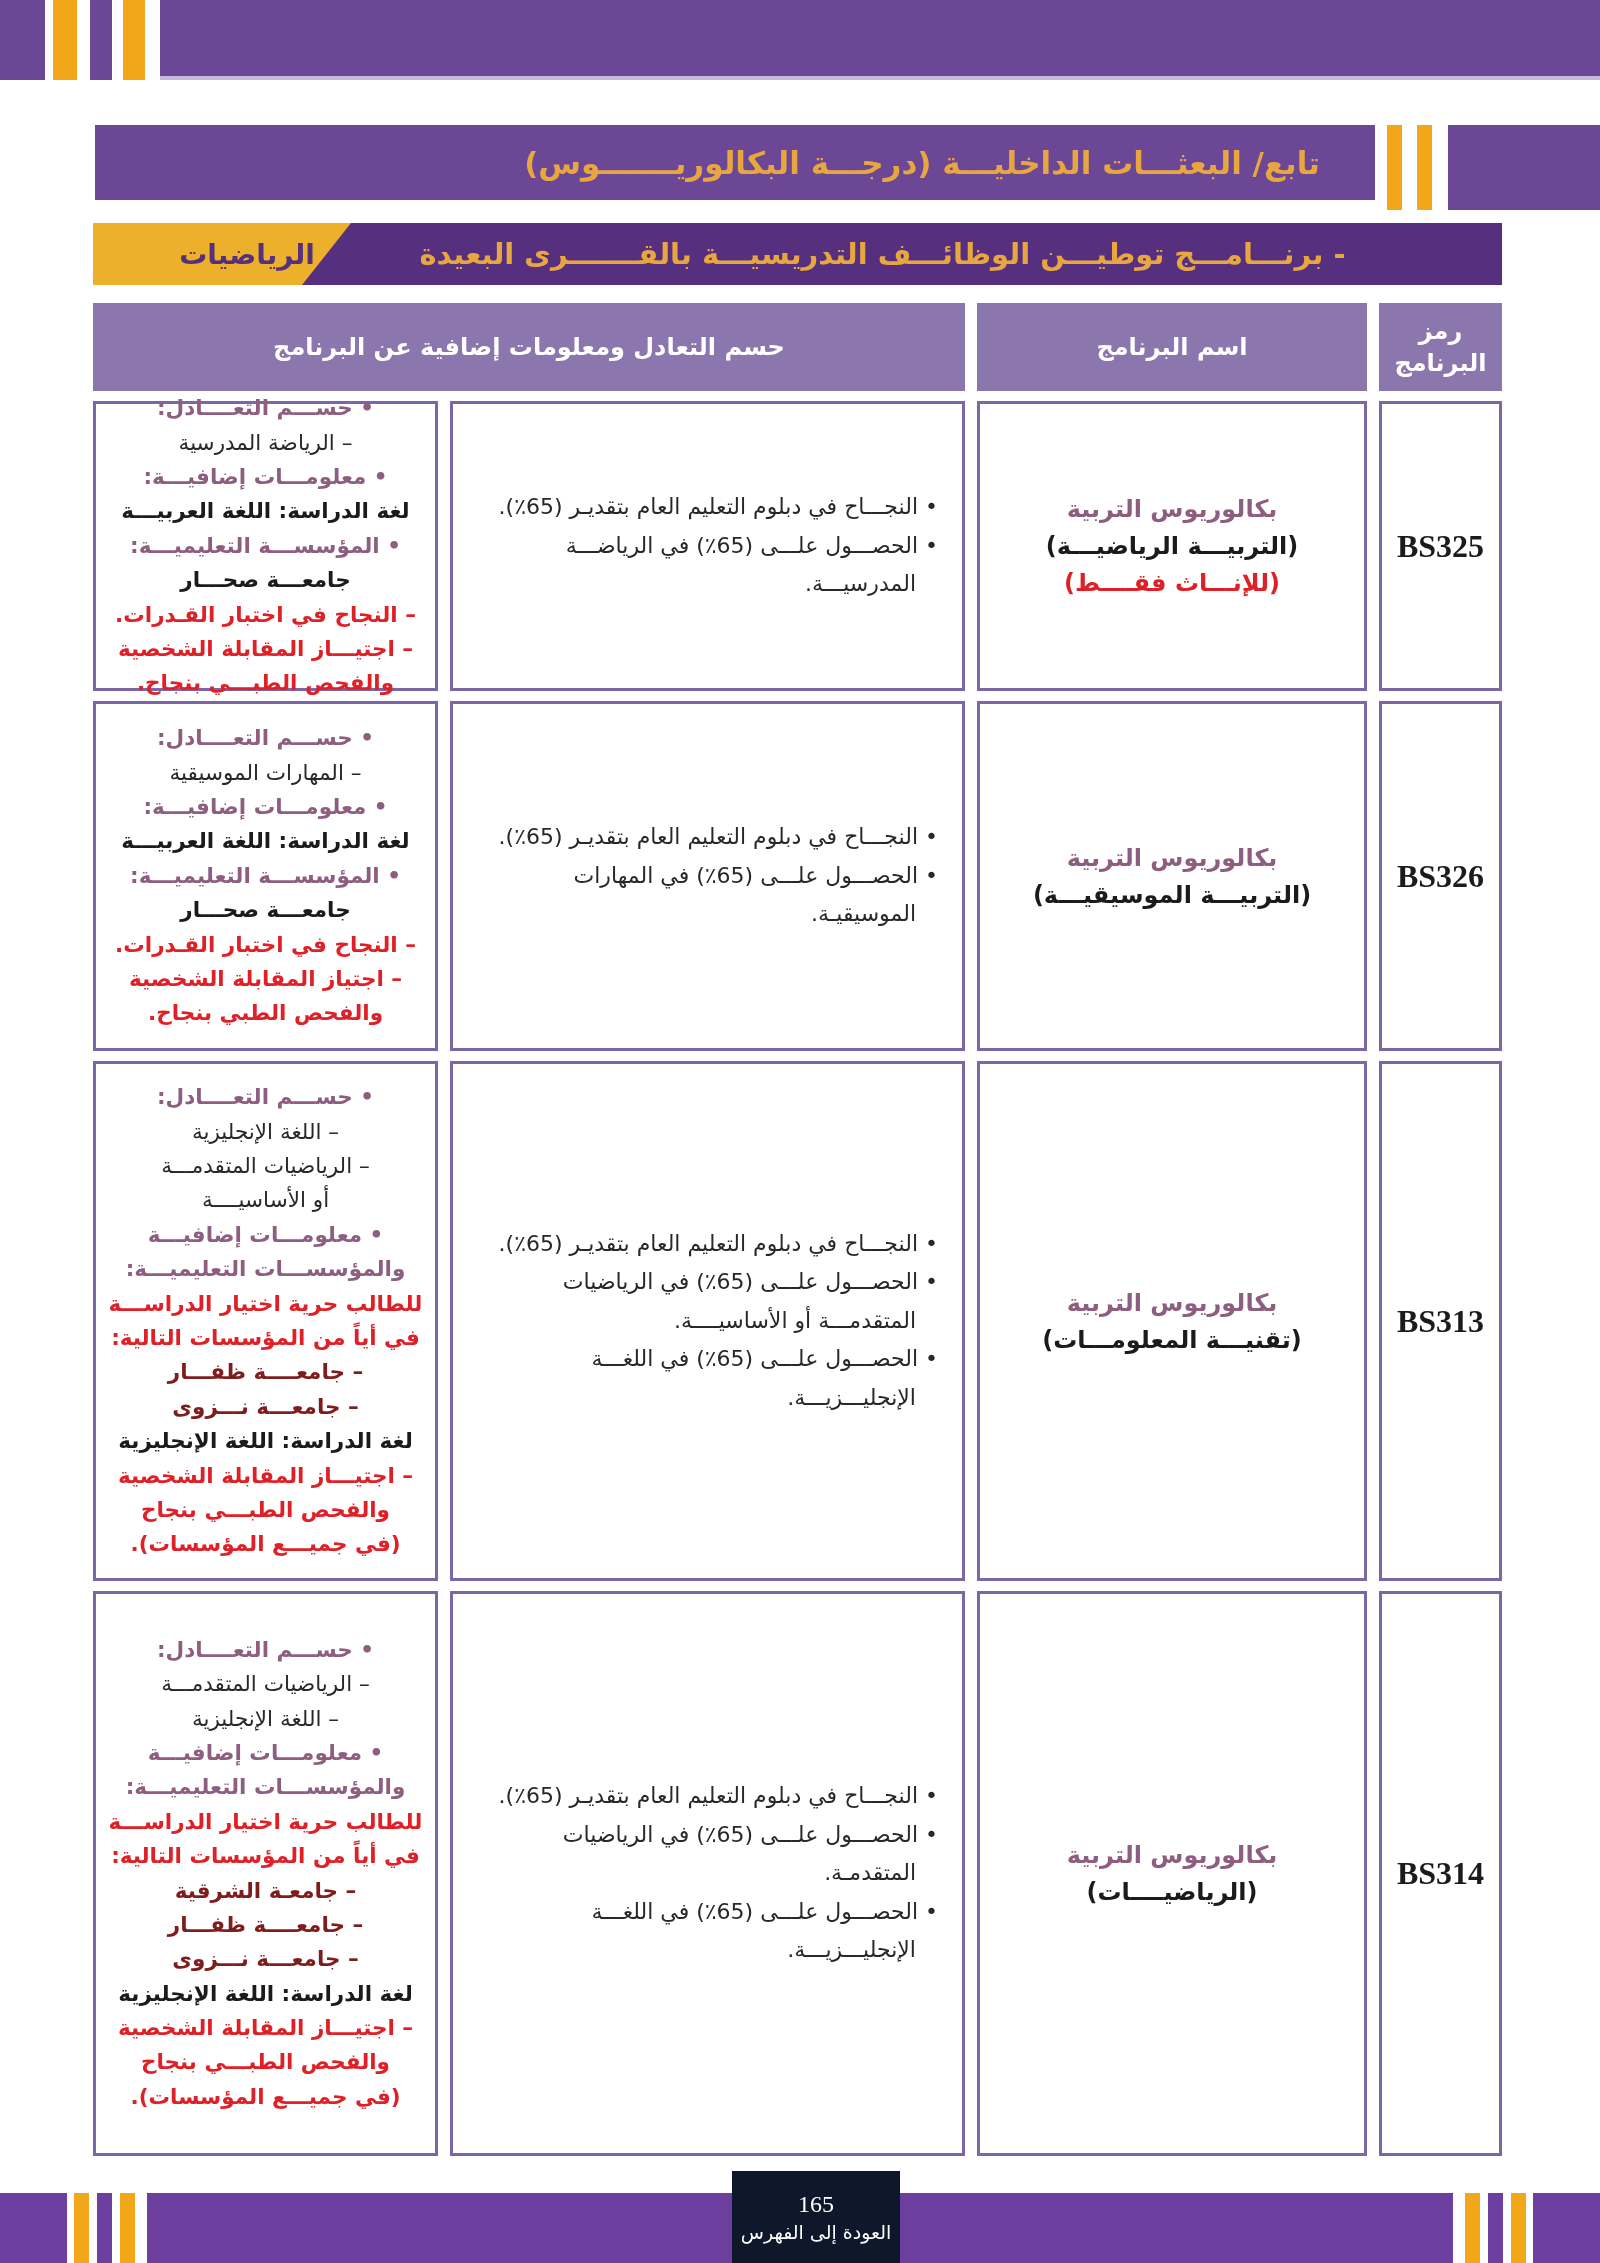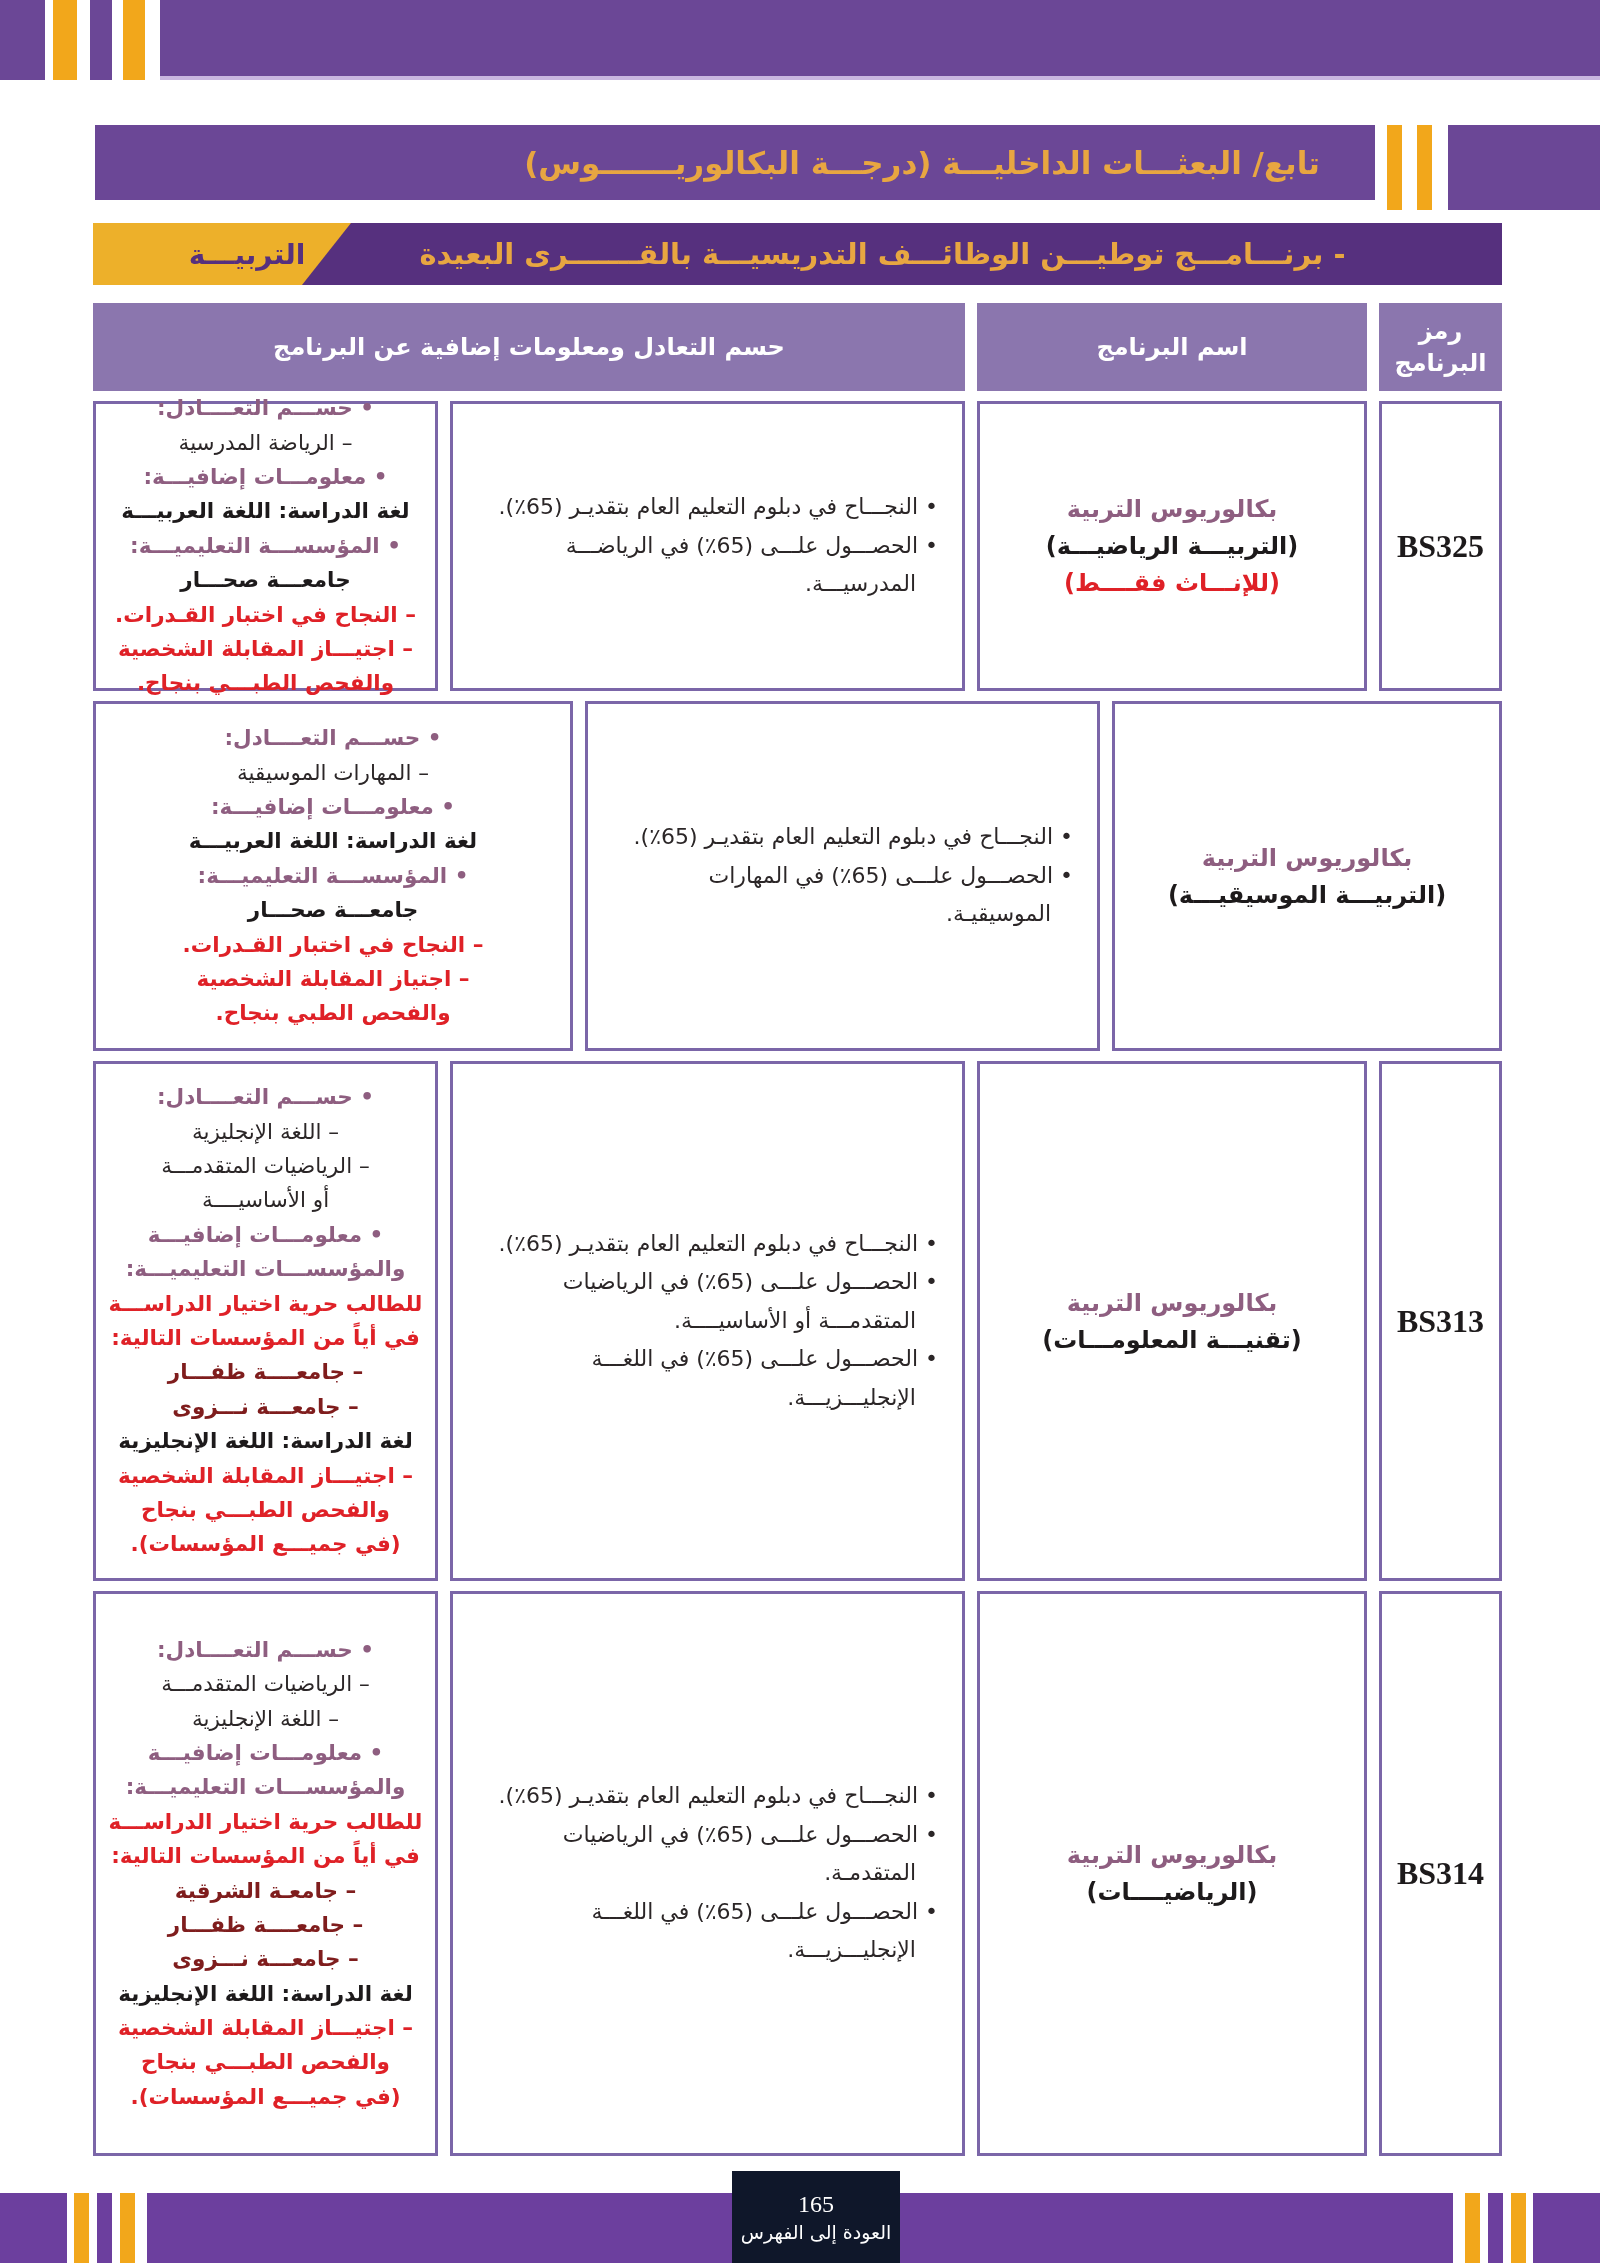--- a/index.html
+++ b/index.html
@@ -89,21 +89,21 @@
 
   <div class="band1">
     <span class="band1-title">تابع/ البعثـــات الداخليـــة (درجـــة البكالوريـــــــوس)</span>
   </div>
   <div class="seg yellow band1-y1"></div>
   <div class="seg yellow band1-y2"></div>
   <div class="seg purple band1-end"></div>
 
   <div class="band2">
     <div class="tab-box">
-      <span>التربيـــة</span>
+      <span>الرياضيات</span>
     </div>
     <span class="band2-sub">- برنـــامـــج توطيـــن الوظائـــف التدريسيـــة بالقـــــــرى البعيدة</span>
   </div>
 
   <div class="table">
     <div class="row hrow">
       <div class="th col-code">رمز البرنامج</div>
       <div class="th col-name">اسم البرنامج</div>
       <div class="th col-info">حسم التعادل ومعلومات إضافية عن البرنامج</div>
     </div>
@@ -124,20 +124,21 @@
             <div class="info-line s-black">– الرياضة المدرسية</div>
             <div class="info-line s-plum">• معلومـــات إضافيـــة:</div>
             <div class="info-line s-black-bold">لغة الدراسة: اللغة العربيـــة</div>
             <div class="info-line s-plum">• المؤسســـة التعليميـــة:</div>
             <div class="info-line s-black-bold">جامعـــة صحـــار</div>
             <div class="info-line s-red">– النجاح في اختبار القـدرات.</div>
             <div class="info-line s-red">– اجتيـــاز المقابلة الشخصية</div>
             <div class="info-line s-red">والفحص الطبـــي بنجاح.</div>
           </div>
         </div><div class="row" style="height: 350px;">
+          <div class="td td-code col-code">BS326</div>
           <div class="td td-name col-name">
             <div class="name-line s-plum">بكالوريوس التربية</div>
             <div class="name-line s-black-bold">(التربيـــة الموسيقيـــة)</div>
           </div>
           <div class="td td-min col-min">
             <div class="min-line">• النجـــاح في دبلوم التعليم العام بتقديـر (65٪).</div>
             <div class="min-line">• الحصـــول علـــى (65٪) في المهارات الموسيقيـة.</div>
           </div>
           <div class="td td-info col-info">
             <div class="info-line s-plum">• حســـم التعــــادل:</div>

